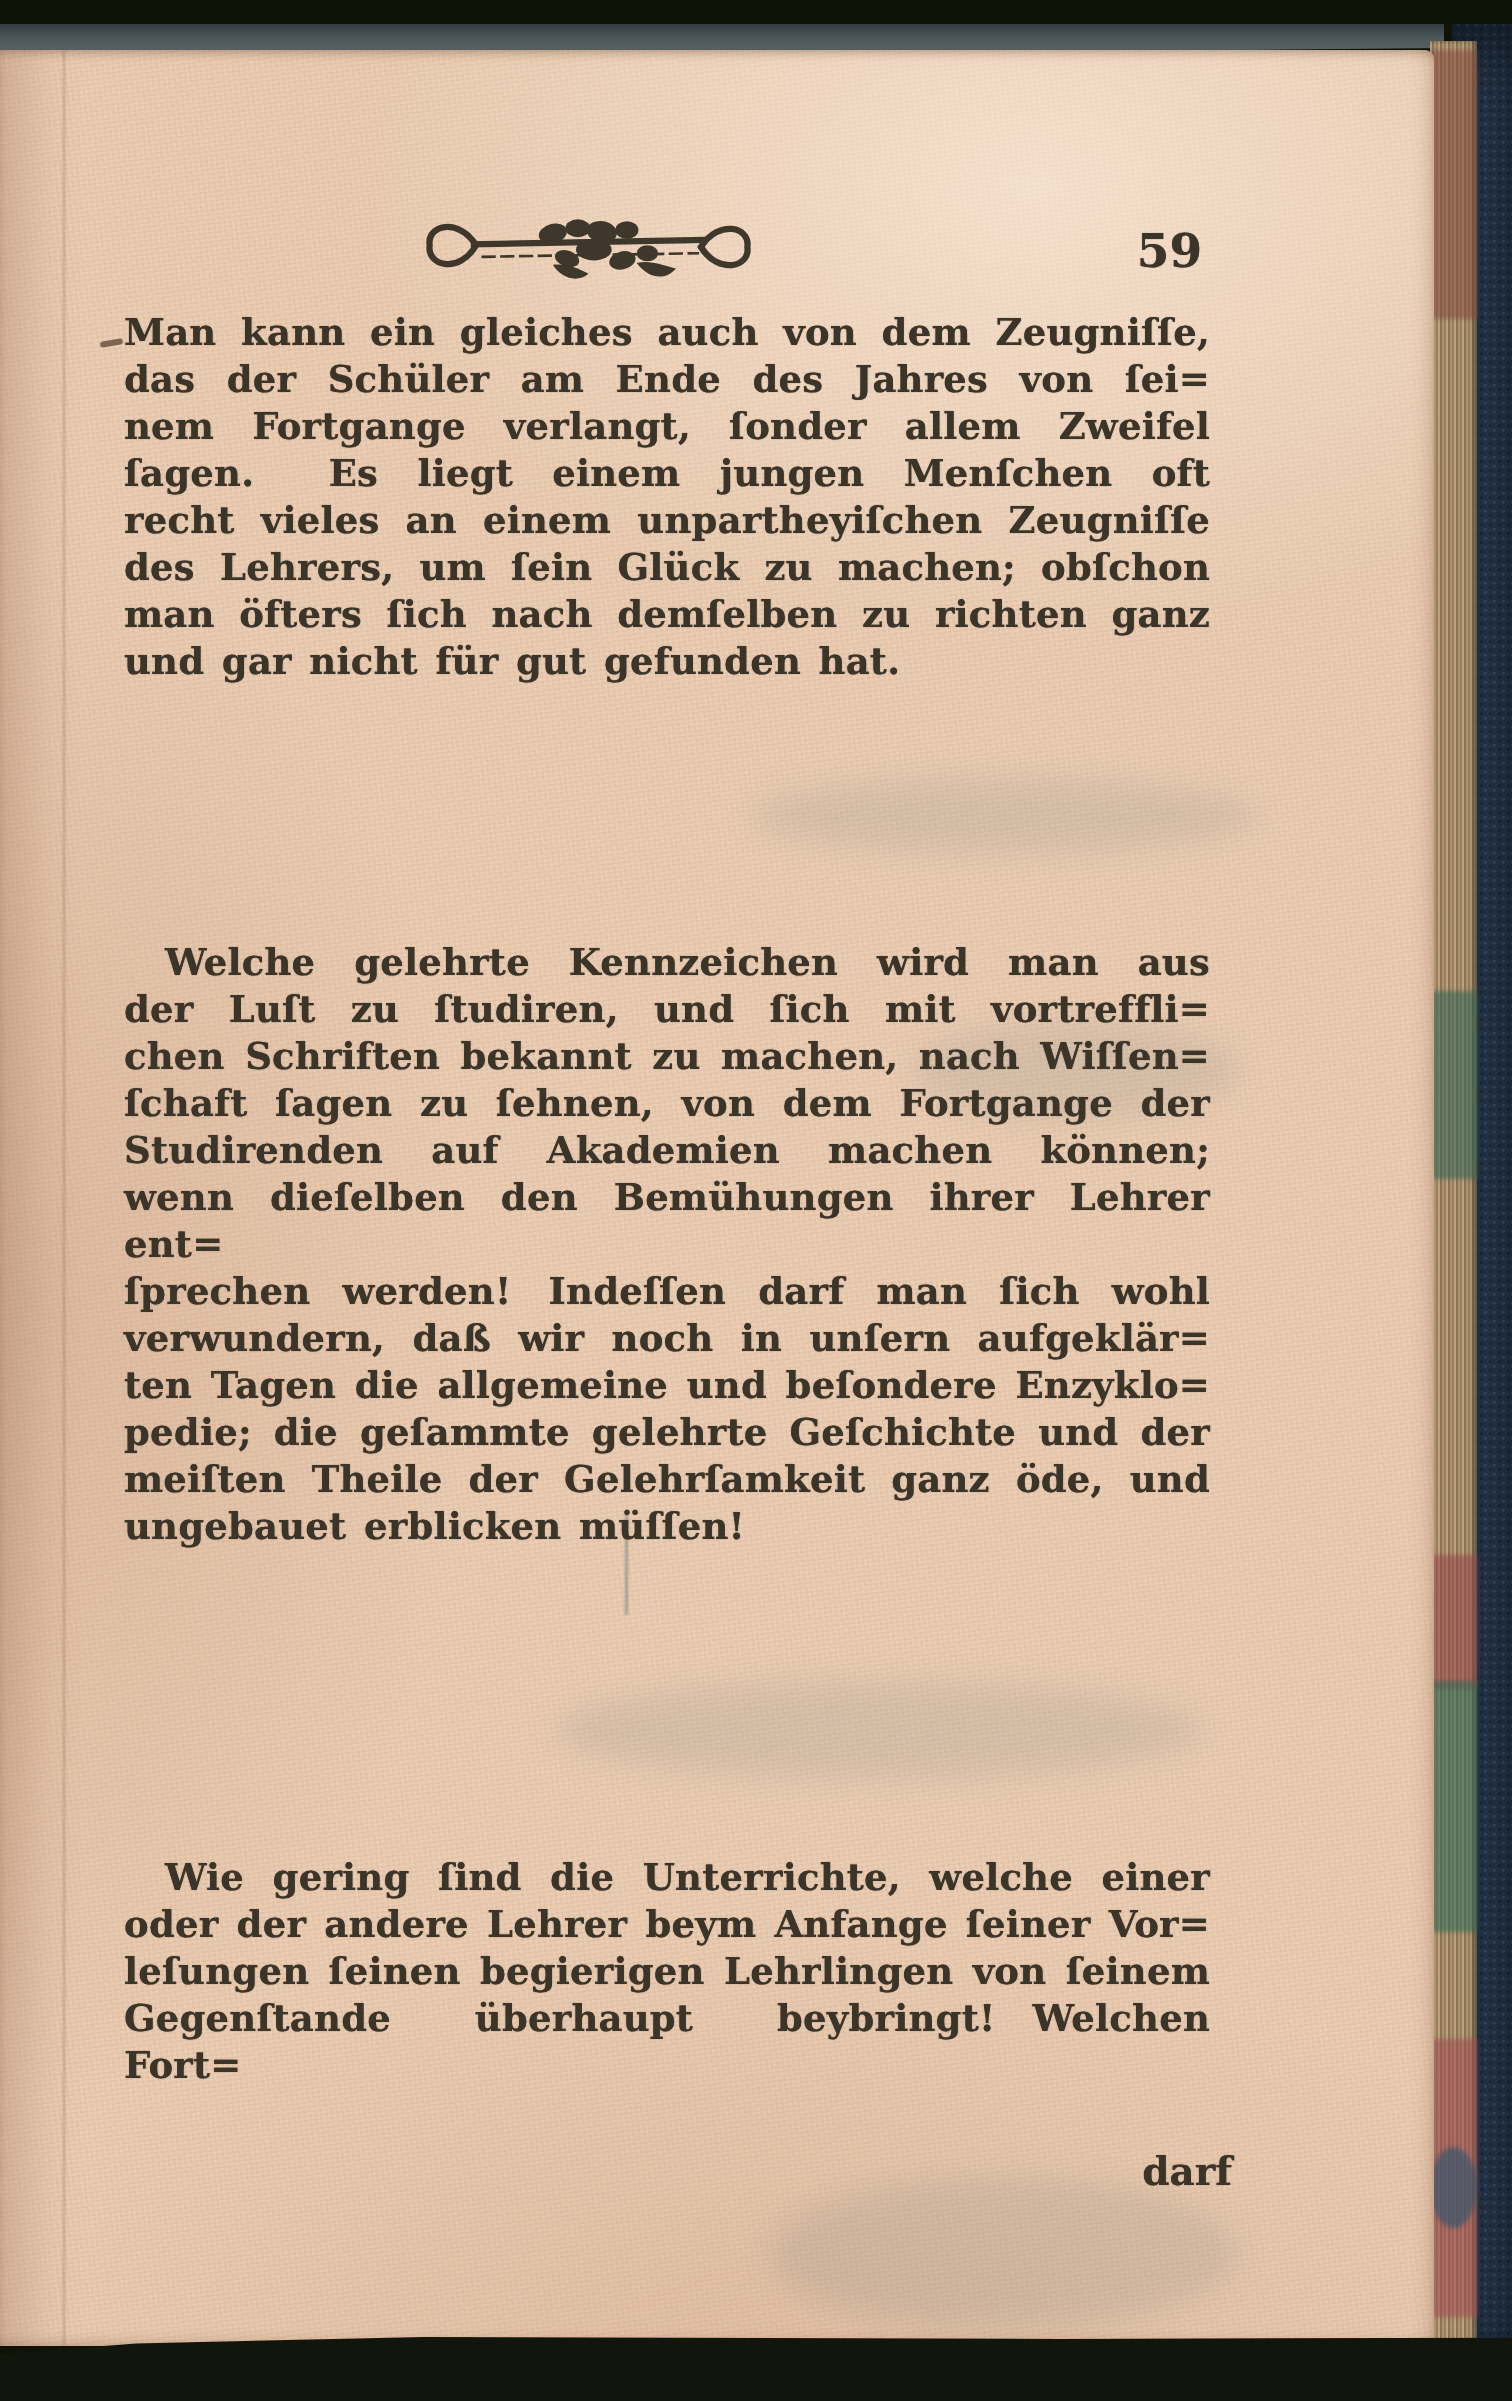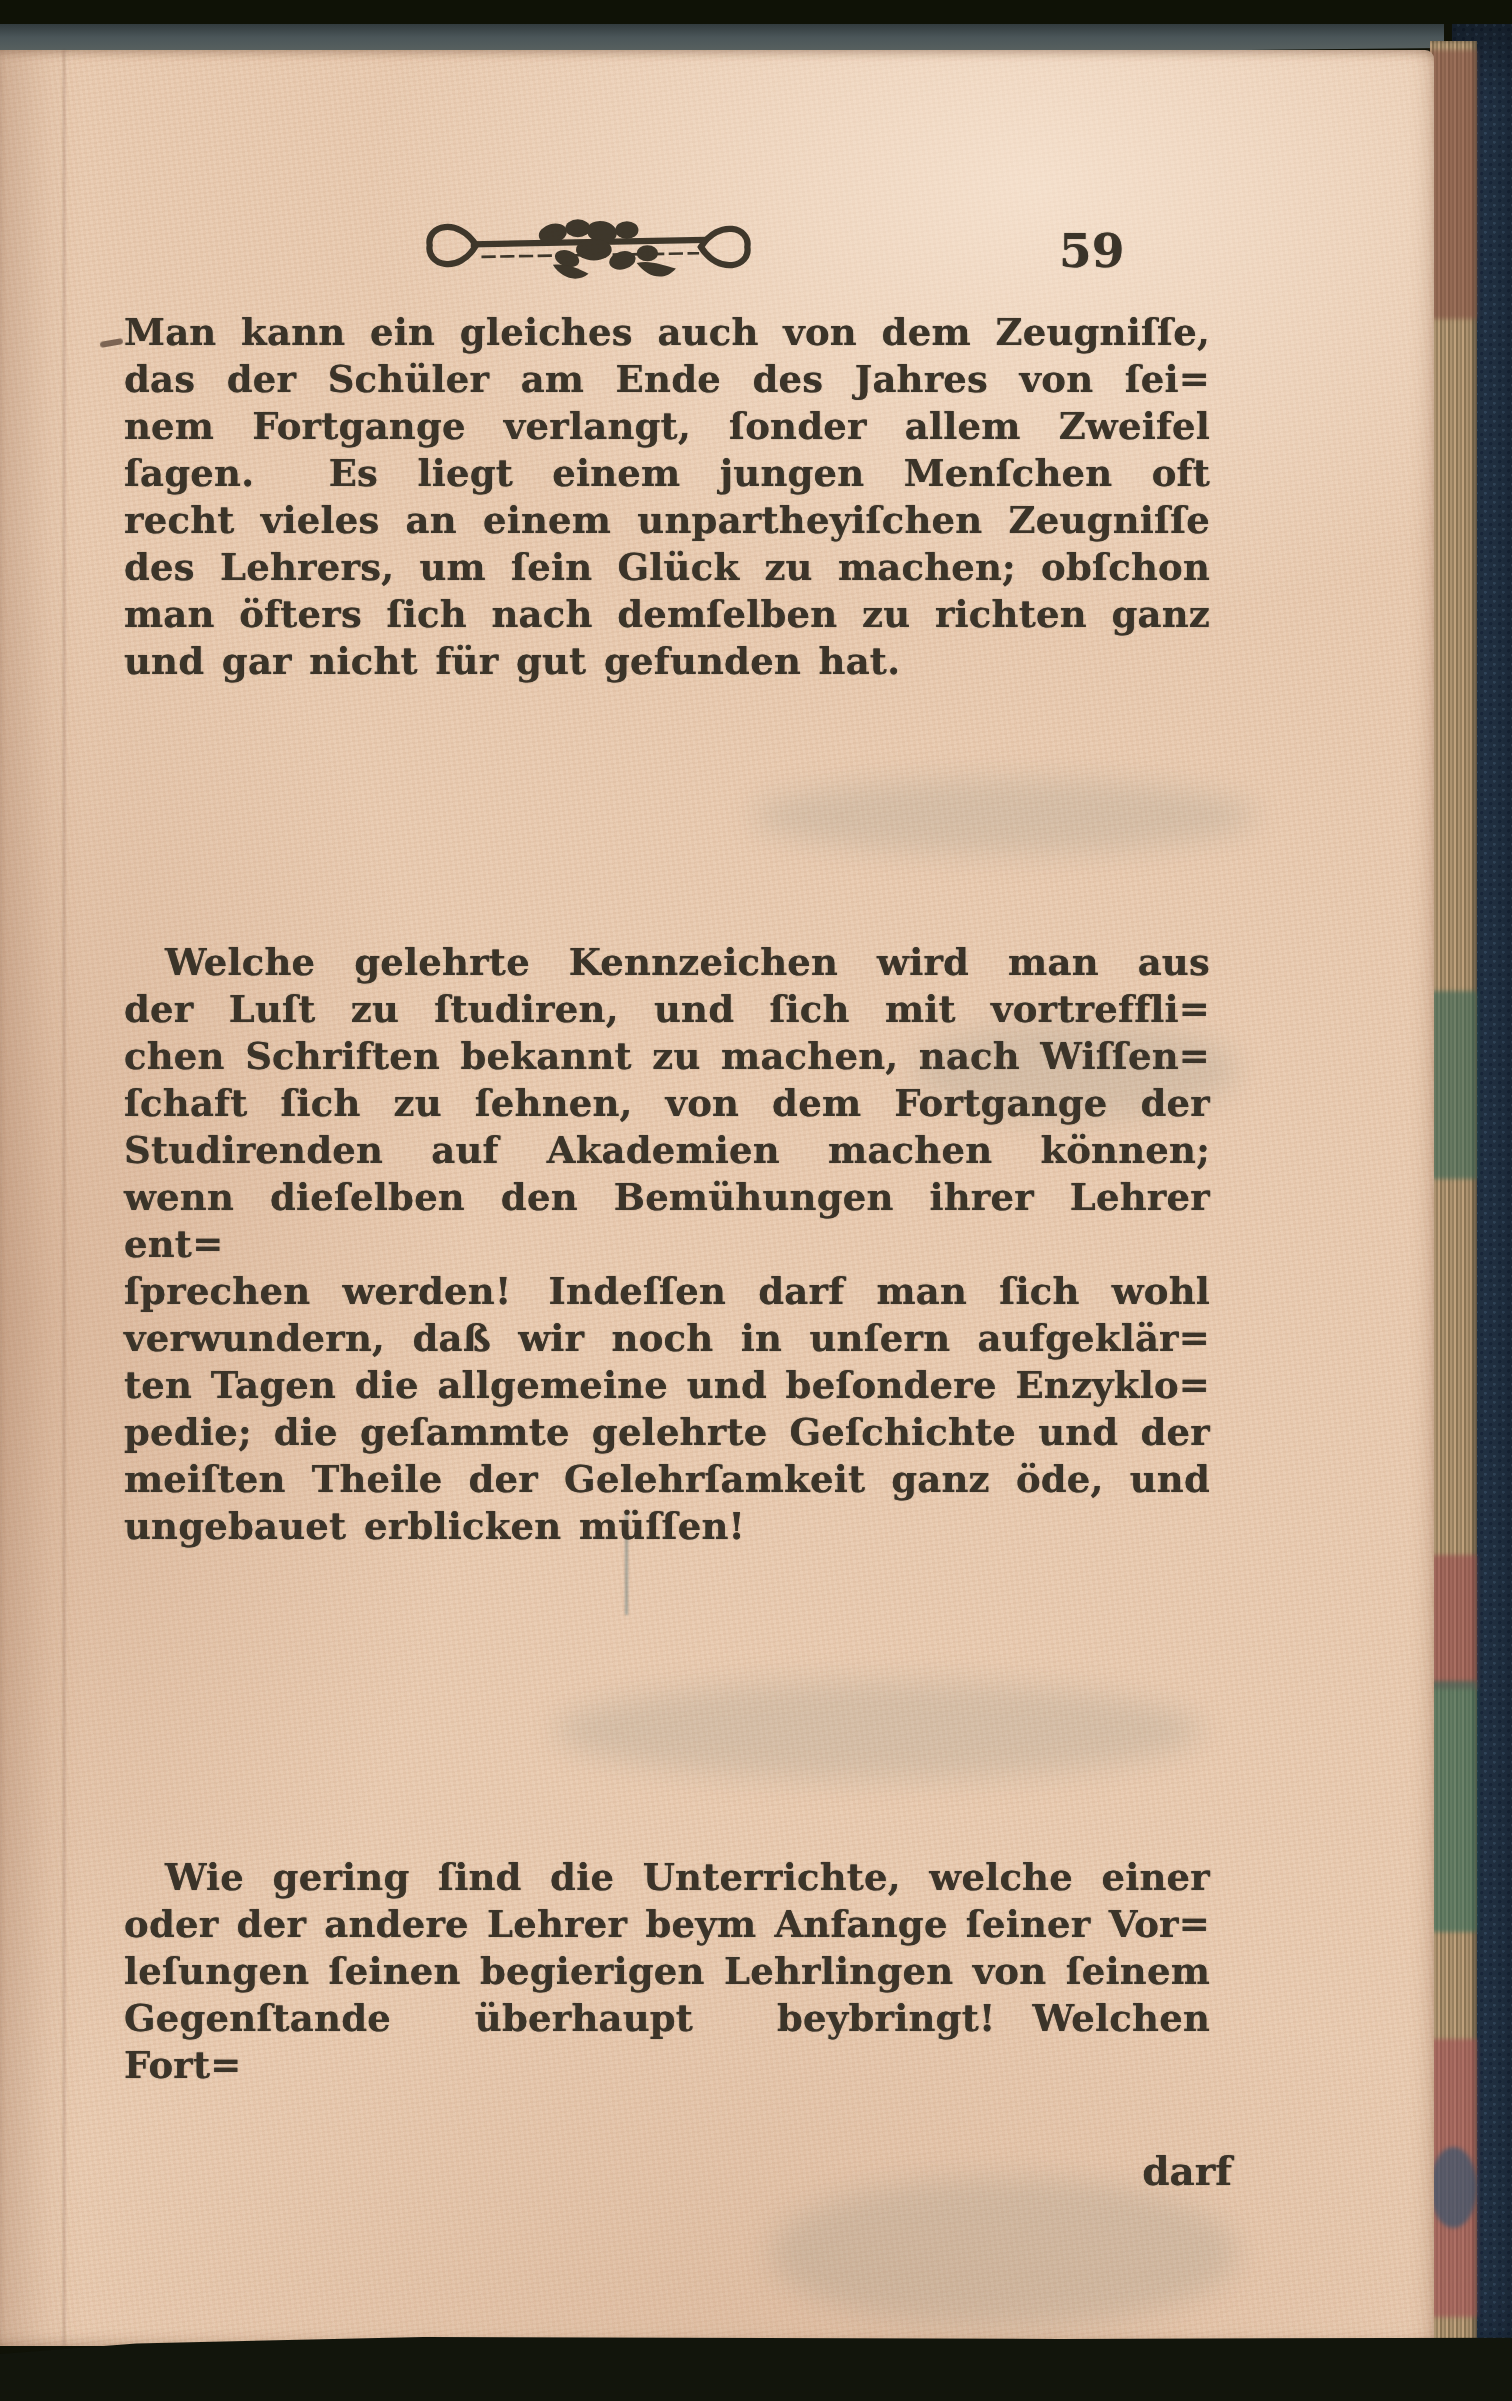--- a/index.html
+++ b/index.html
@@ -63,21 +63,21 @@
   .ink{color:#3b3429;text-shadow:0 0 0.9px rgba(55,48,38,.85);filter:blur(0.3px);}
 
   .para{position:absolute;left:124px;width:1086px;
     font-family:"DejaVu Serif",serif;font-weight:bold;font-size:37px;line-height:47px;
     letter-spacing:0.2px;word-spacing:4.5px;}
   .line{text-align:justify;text-align-last:justify;}
   .line.flush{text-align-last:left;}
   .para.indent .line:first-child{text-indent:41px;}
   #para-1{top:259px;} #para-2{top:889px;} #para-3{top:1804px;}
 
-  .page-number{position:absolute;left:1059px;top:174px;width:143px;
+  .page-number{position:absolute;left:1098px;top:174px;width:143px;text-align:center;
     font-family:"DejaVu Serif",serif;font-weight:bold;font-size:47px;line-height:54px;}
   .catchword{position:absolute;left:124px;top:2087px;width:1108px;text-align:right;
     font-family:"DejaVu Serif",serif;font-weight:bold;font-size:39px;line-height:69px;}
 
   .ornament{position:absolute;left:419px;top:154px;width:339px;height:86px;opacity:.9;}
   .ornament .orn{stroke:#2c271c;}
 
   .margin-mark{position:absolute;left:100px;top:290px;width:23px;height:6.3px;border-radius:3.6px;
     background:#5a4436;transform:rotate(-10deg);opacity:.75;filter:blur(0.4px);}
 
@@ -146,21 +146,21 @@
         <div class="line">ſagen.  Es liegt einem jungen Menſchen oft</div>
         <div class="line">recht vieles an einem unpartheyiſchen Zeugniſſe</div>
         <div class="line">des Lehrers, um ſein Glück zu machen; obſchon</div>
         <div class="line">man öfters ſich nach demſelben zu richten ganz</div>
         <div class="line flush">und gar nicht für gut gefunden hat.</div>
       </div>
     <div class="para ink indent" id="para-2">
         <div class="line">Welche gelehrte Kennzeichen wird man aus</div>
         <div class="line">der Luſt zu ſtudiren, und ſich mit vortreffli=</div>
         <div class="line">chen Schriften bekannt zu machen, nach Wiſſen=</div>
-        <div class="line">ſchaft ſich zu ſehnen, von dem Fortgange der</div>
+        <div class="line">ſchaft ſagen zu ſehnen, von dem Fortgange der</div>
         <div class="line">Studirenden auf Akademien machen können;</div>
         <div class="line">wenn dieſelben den Bemühungen ihrer Lehrer ent=</div>
         <div class="line">ſprechen werden! Indeſſen darf man ſich wohl</div>
         <div class="line">verwundern, daß wir noch in unſern aufgeklär=</div>
         <div class="line">ten Tagen die allgemeine und beſondere Enzyklo=</div>
         <div class="line">pedie; die geſammte gelehrte Geſchichte und der</div>
         <div class="line">meiſten Theile der Gelehrſamkeit ganz öde, und</div>
         <div class="line flush">ungebauet erblicken müſſen!</div>
       </div>
     <div class="para ink indent" id="para-3">

